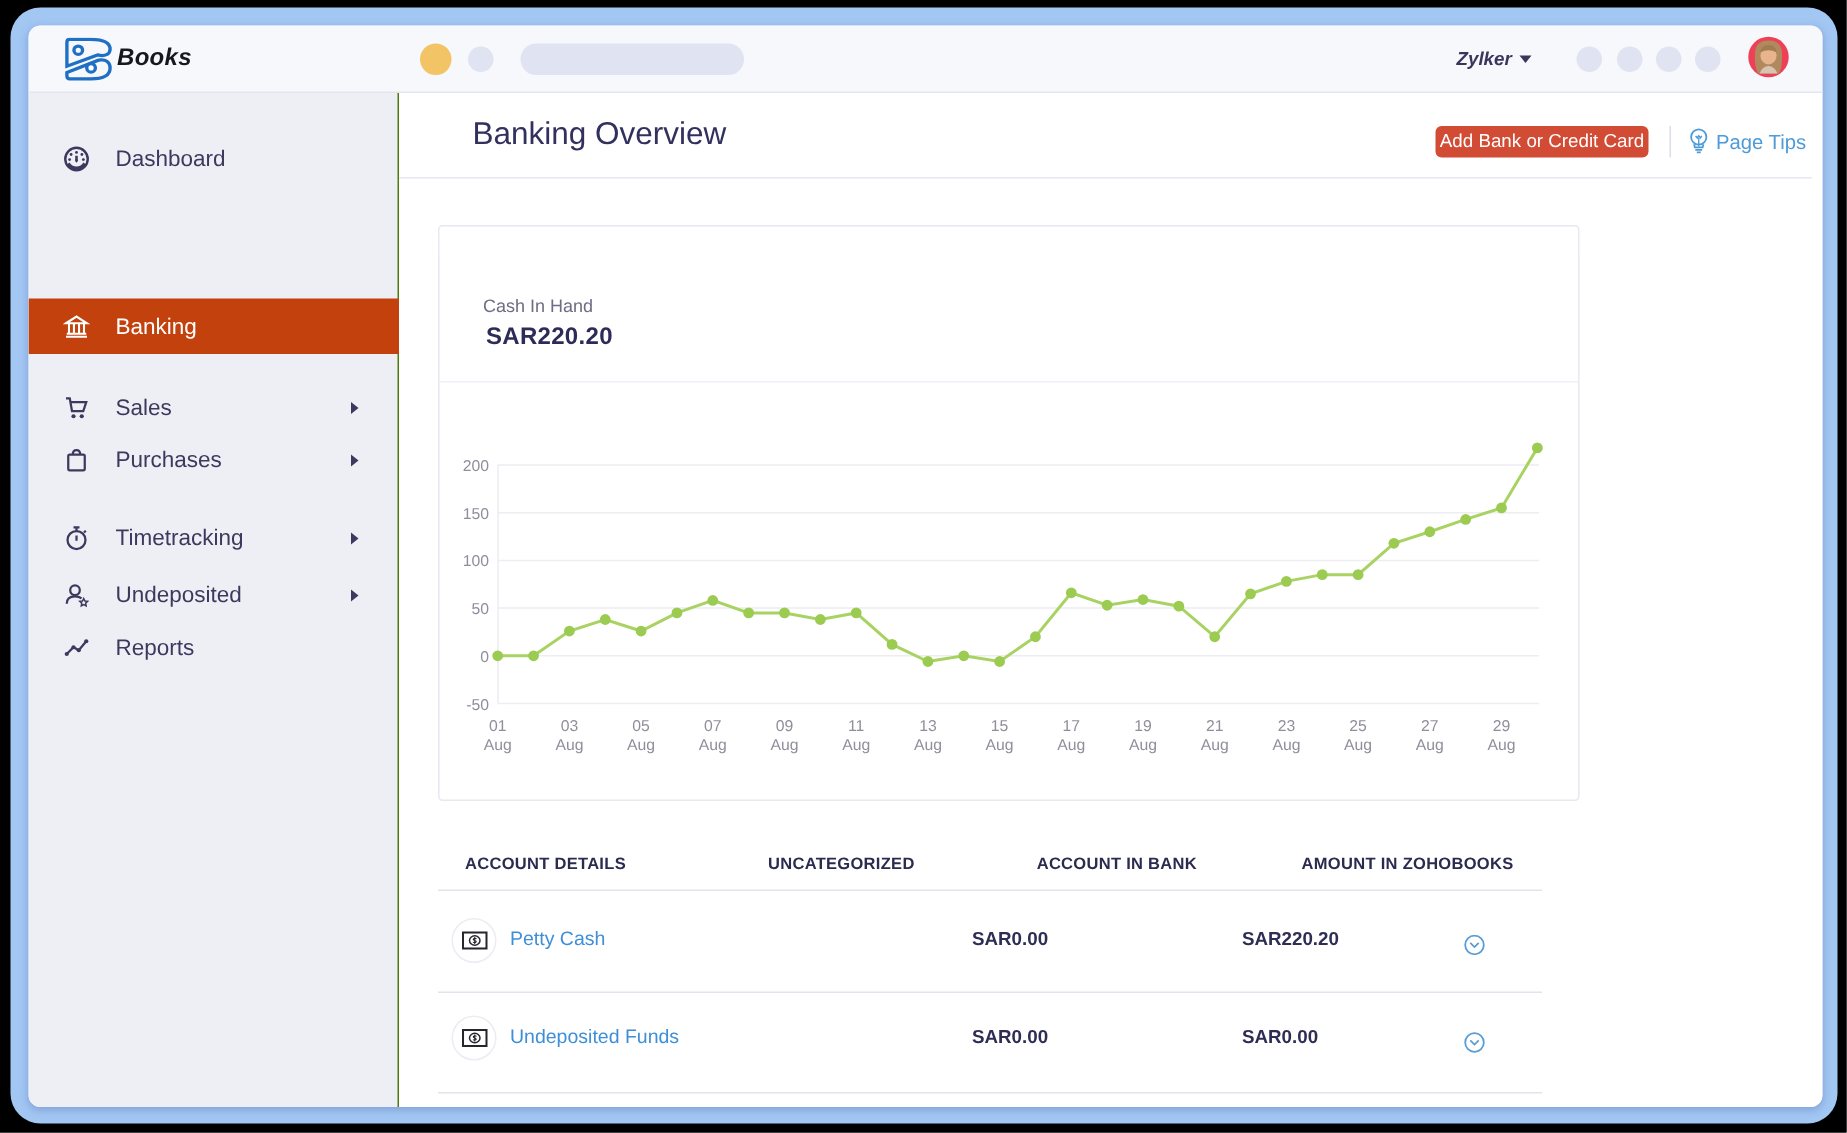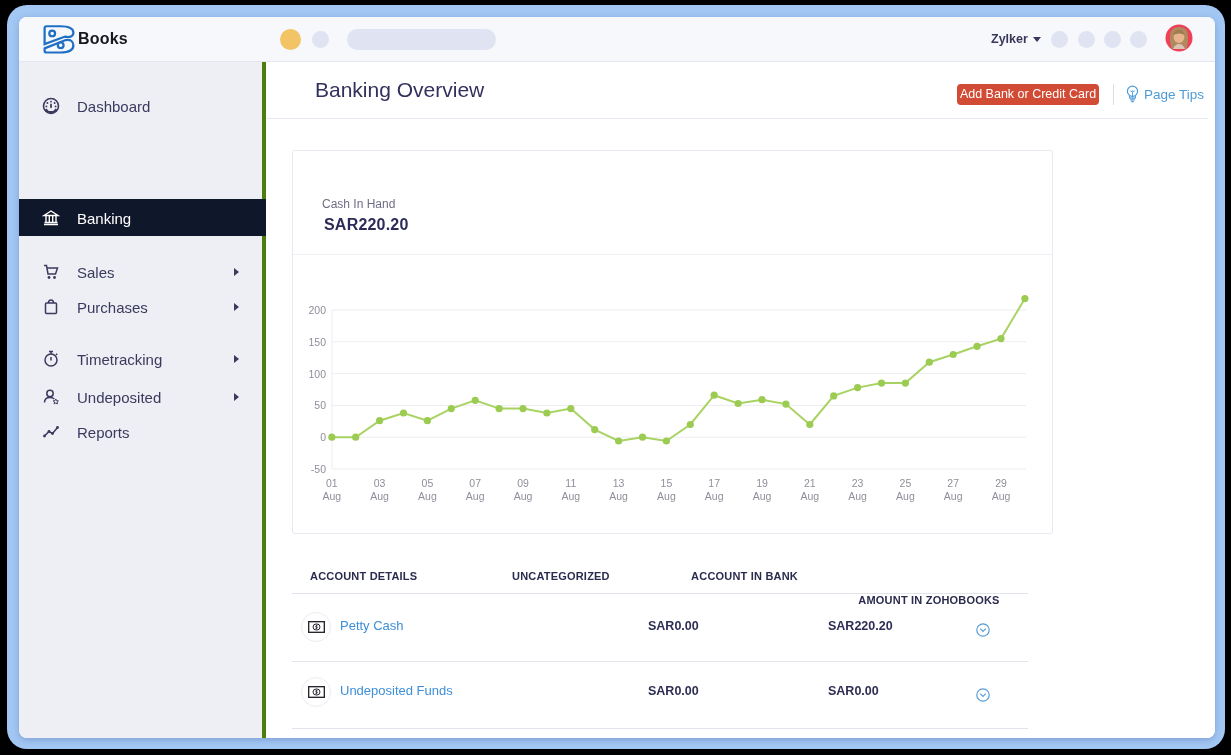--- a/index.html
+++ b/index.html
@@ -6,35 +6,35 @@
   html,body { width:1231px; height:755px; background:#000; overflow:hidden;
     font-family:"Liberation Sans", sans-serif; }
   .frame { position:absolute; left:7px; top:5px; width:1218px; height:744px;
     background:#a3c7f3; border-radius:20px; }
   .app { position:absolute; left:12px; top:12px; width:1196px; height:721px;
     background:#fff; border-radius:8px; overflow:hidden;
     box-shadow:0 2px 6px rgba(60,90,160,.35); }
   .abs { position:absolute; }
   
   .hdr { position:absolute; left:0; top:0; width:1196px; height:45px;
-    background:#f7f8fb; border-bottom:1px solid #e4e5ef; }
+    background:#f7f8fb; border-bottom:1px solid #e4e5ef;font-style:italic; }
   .brand { position:absolute; left:59px; top:13px; font-size:16px; font-weight:bold; color:#17171d; letter-spacing:.2px;}
   .dot { position:absolute; border-radius:50%; }
   .pill { position:absolute; left:328px; top:12px; width:149px; height:21px; border-radius:11px; background:#e0e3f1; }
-  .zylker { position:absolute; left:972px; top:15px; font-size:12.5px; font-weight:bold; color:#38375b; }
+  .zylker { position:absolute; left:952px; top:15px; font-size:12.5px; font-weight:bold; color:#38375b; }
   .caret { display:inline-block; width:0; height:0; border-left:4px solid transparent; border-right:4px solid transparent; border-top:5px solid #38375b; margin-left:5px; vertical-align:middle; }
   
   .side { position:absolute; left:0; top:45px; width:247px; height:676px;
-    background:#eeeef5; border-right:4px solid #4d7c0f; }
+    background:#eeeef5; border-right:1px solid #4d7c0f; }
   .mi { position:absolute; left:0; width:247px; height:37px; color:#3b3a5e; font-size:15px; }
   .mi .ictr { position:absolute; left:23px; top:50%; transform:translateY(-50%); width:18px; height:18px; }
   .mi .lbl { position:absolute; left:58px; top:50%; transform:translateY(-50%); }
   .mi .arr { position:absolute; left:215px; top:50%; transform:translateY(-50%);
     width:0; height:0; border-top:4.5px solid transparent; border-bottom:4.5px solid transparent; border-left:5.5px solid #3b3a5e; }
-  .mi.act { background:#0f172a; color:#fff;padding-left:44px; }
+  .mi.act { background:#c2410c; color:#fff;padding-left:44px; }
   
   .main { position:absolute; left:247px; top:45px; width:949px; height:676px; background:#fff; }
   .ph-title { position:absolute; left:34px; top:16px; font-size:21px; color:#32315e;margin-left:15px; }
   .btn-red { position:absolute; left:691px; top:22px; width:142px; height:21px; background:#d24b35; border-radius:4px;
     color:#fff; font-size:12.5px; text-align:center; line-height:21px; }
   .vdiv { position:absolute; left:847px; top:22px; width:1px; height:21px; background:#dcdde6; }
   .pagetips { position:absolute; left:878px; top:25px; font-size:13.5px; color:#4d9bd8; white-space:nowrap; }
   .ph-line { position:absolute; left:0px; top:56px; width:942px; height:1px; background:#e7e8f0; }
   
   .card { position:absolute; left:26px; top:88px; width:761px; height:384px;
@@ -256,21 +256,21 @@
               <text x="660.2" y="209">Aug</text>
           <text x="708.0" y="196">29</text>
               <text x="708.0" y="209">Aug</text>
         </g>
       </svg>
     </div>
 
     <div class="thead" style="left:44px;top:508px">ACCOUNT DETAILS</div>
     <div class="thead" style="left:246px;top:508px;width:95px;text-align:center">UNCATEGORIZED</div>
     <div class="thead" style="left:398px;top:508px;width:134px;text-align:right">ACCOUNT IN BANK</div>
-    <div class="thead" style="left:583px;top:532px;width:160px;text-align:center">AMOUNT IN ZOHOBOOKS</div>
+    <div class="thead" style="left:583px;top:508px;width:160px;text-align:right">AMOUNT IN ZOHOBOOKS</div>
     <div class="tline" style="top:531px"></div>
 
     <div class="acirc" style="left:35px;top:550px"></div>
     <svg class="abs" style="left:42px;top:559px" width="17" height="12" viewBox="0 0 17 12">
       <rect x="0.5" y="0.5" width="16" height="11" fill="#fff" stroke="#26262e" stroke-width="1.7"></rect>
       <ellipse cx="8.5" cy="6" rx="3.5" ry="3.1" fill="none" stroke="#26262e" stroke-width="1"></ellipse>
       <path d="M9.7 4.9 Q8.5 4.1 7.7 4.9 Q7.1 5.6 8.5 6 Q9.9 6.4 9.3 7.1 Q8.5 7.9 7.3 7.1 M8.5 3.6 L8.5 8.4" fill="none" stroke="#26262e" stroke-width=".75"></path>
     </svg>
     <div class="alink" style="left:74px;top:556px">Petty Cash</div>
     <div class="amount" style="left:382px;top:557px;width:134px">SAR0.00</div>

